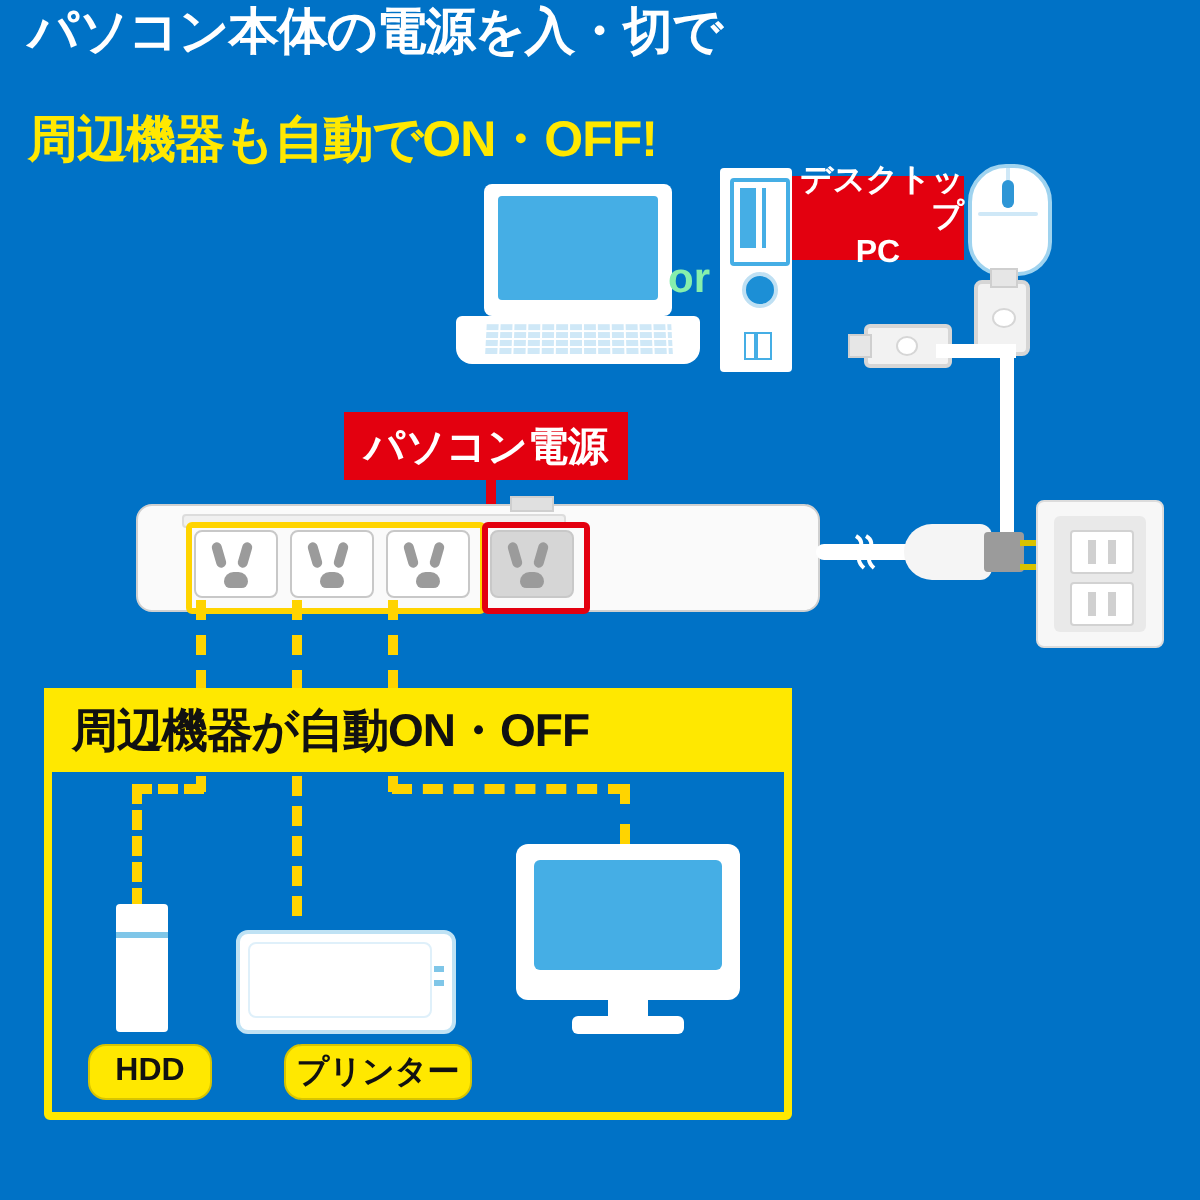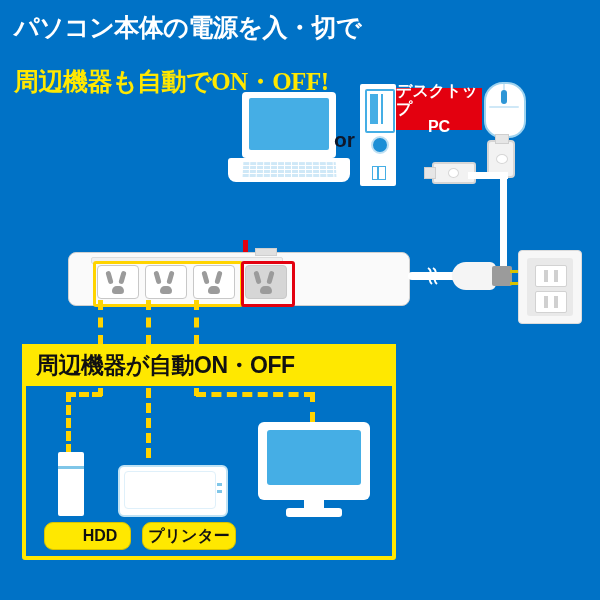--- a/index.html
+++ b/index.html
@@ -5,34 +5,34 @@
   html,body{margin:0;padding:0;}
   body{
     width:600px;height:600px;overflow:hidden;
     background:#0072C6;
     font-family:"Liberation Sans","DejaVu Sans",sans-serif;
     position:relative;
   }
   #stage{position:relative;width:600px;height:600px;}
 
   
-  .headline{position:absolute;left:14px;top:12px;width:560px;font-family:Liberation Serif, serif;}
+  .headline{position:absolute;left:14px;top:0;width:560px;}
   .headline .l1{
     color:#ffffff;font-size:25px;font-weight:bold;line-height:32px;
     letter-spacing:-0.5px;white-space:nowrap;
   }
   .headline .l2{
     color:#FFE800;font-size:25px;font-weight:bold;line-height:32px;
     letter-spacing:-0.5px;white-space:nowrap;margin-top:22px;
   }
 
   
   .redlabel{
     position:absolute;background:#E3000F;color:#fff;font-weight:bold;
-    display:flex;align-items:center;justify-content:center;text-align:left;
+    display:flex;align-items:center;justify-content:center;text-align:right;
     letter-spacing:0px;
   }
   .graylabel{
     position:absolute;background:#7A7A7A;color:#fff;font-weight:bold;
     border-radius:7px;display:flex;align-items:center;justify-content:center;
   }
   .yellowlabel{
     position:absolute;background:#FFE800;color:#111;font-weight:bold;
     border-radius:9px;display:flex;align-items:center;justify-content:center;
     border:1px solid #d8c400;
@@ -55,21 +55,21 @@
   }
   #laptop .kb{
     position:absolute;left:14px;top:69px;width:94px;height:16px;
     background:#cfe8f7;
     background-image:repeating-linear-gradient(to bottom,#ffffff 0 1px,transparent 1px 4px),
                      repeating-linear-gradient(to right,#ffffff 0 1px,transparent 1px 7px);
     transform:perspective(90px) rotateX(6deg);
   }
 
   #orText{
-    position:absolute;left:334px;top:128px;color:#0f172a;font-size:21px;font-weight:bold;
+    position:absolute;left:334px;top:128px;color:#86efac;font-size:21px;font-weight:bold;
   }
 
   
   #tower{position:absolute;left:360px;top:84px;width:36px;height:102px;
          background:#ffffff;border-radius:2px;}
   #tower .bay{position:absolute;left:5px;top:5px;width:26px;height:40px;
               border:2px solid #45AEE5;background:#fff;border-radius:2px;}
   #tower .bay i{position:absolute;left:3px;top:3px;width:8px;height:30px;background:#45AEE5;display:block;}
   #tower .bay u{position:absolute;left:14px;top:3px;width:2px;height:30px;background:#45AEE5;display:block;}
   #tower .pwr{position:absolute;left:11px;top:52px;width:14px;height:14px;border-radius:50%;
@@ -191,21 +191,21 @@
   #display .bez{position:absolute;left:0;top:0;width:112px;height:78px;background:#ffffff;border-radius:6px;}
   #display .scr{position:absolute;left:9px;top:8px;width:94px;height:55px;background:#45AEE5;border-radius:3px;}
   #display .neck{position:absolute;left:46px;top:78px;width:20px;height:10px;background:#ffffff;}
   #display .foot{position:absolute;left:28px;top:86px;width:56px;height:9px;background:#ffffff;border-radius:3px;}
 
   
   #lbNote{left:152px;top:158px;width:76px;height:24px;font-size:15px;}
   #lbDesk{left:396px;top:88px;width:86px;height:42px;font-size:16px;line-height:18px;flex-direction:column;}
   #lbMouse{left:524px;top:100px;width:62px;height:25px;font-size:14px;}
   #lbPcPower{left:172px;top:206px;width:142px;height:34px;font-size:20px;}
-  #lbHdd{left:44px;top:522px;width:60px;height:26px;font-size:16px;padding-left:25px;}
+  #lbHdd{left:44px;top:522px;width:60px;height:26px;font-size:16px;}
   #lbPrinter{left:142px;top:522px;width:92px;height:26px;font-size:16px;}
   #lbDisplay{left:264px;top:522px;width:110px;height:26px;font-size:16px;}
 </style>
 </head>
 <body>
 
 <div id="stage">
 
   <div class="headline">
     <div class="l1">パソコン本体の電源を入・切で</div>
@@ -246,20 +246,21 @@
     <div class="tip"></div>
       <div class="dot"></div>
   </div>
   <div id="usbB">
     <div class="tip"></div>
       <div class="dot"></div>
   </div>
   <div class="cable" id="cableH"></div>
   <div class="cable" id="cableV"></div>
 
+  <div class="redlabel" id="lbPcPower">パソコン電源</div>
   <div id="redStem"></div>
 
   <div id="strip">
     <div class="topbar"></div>
     <div id="stripNub"></div>
     <div class="outlet" id="o1">
       <div class="slotL"></div>
         <div class="slotR"></div>
         <div class="gnd"></div>
     </div>

